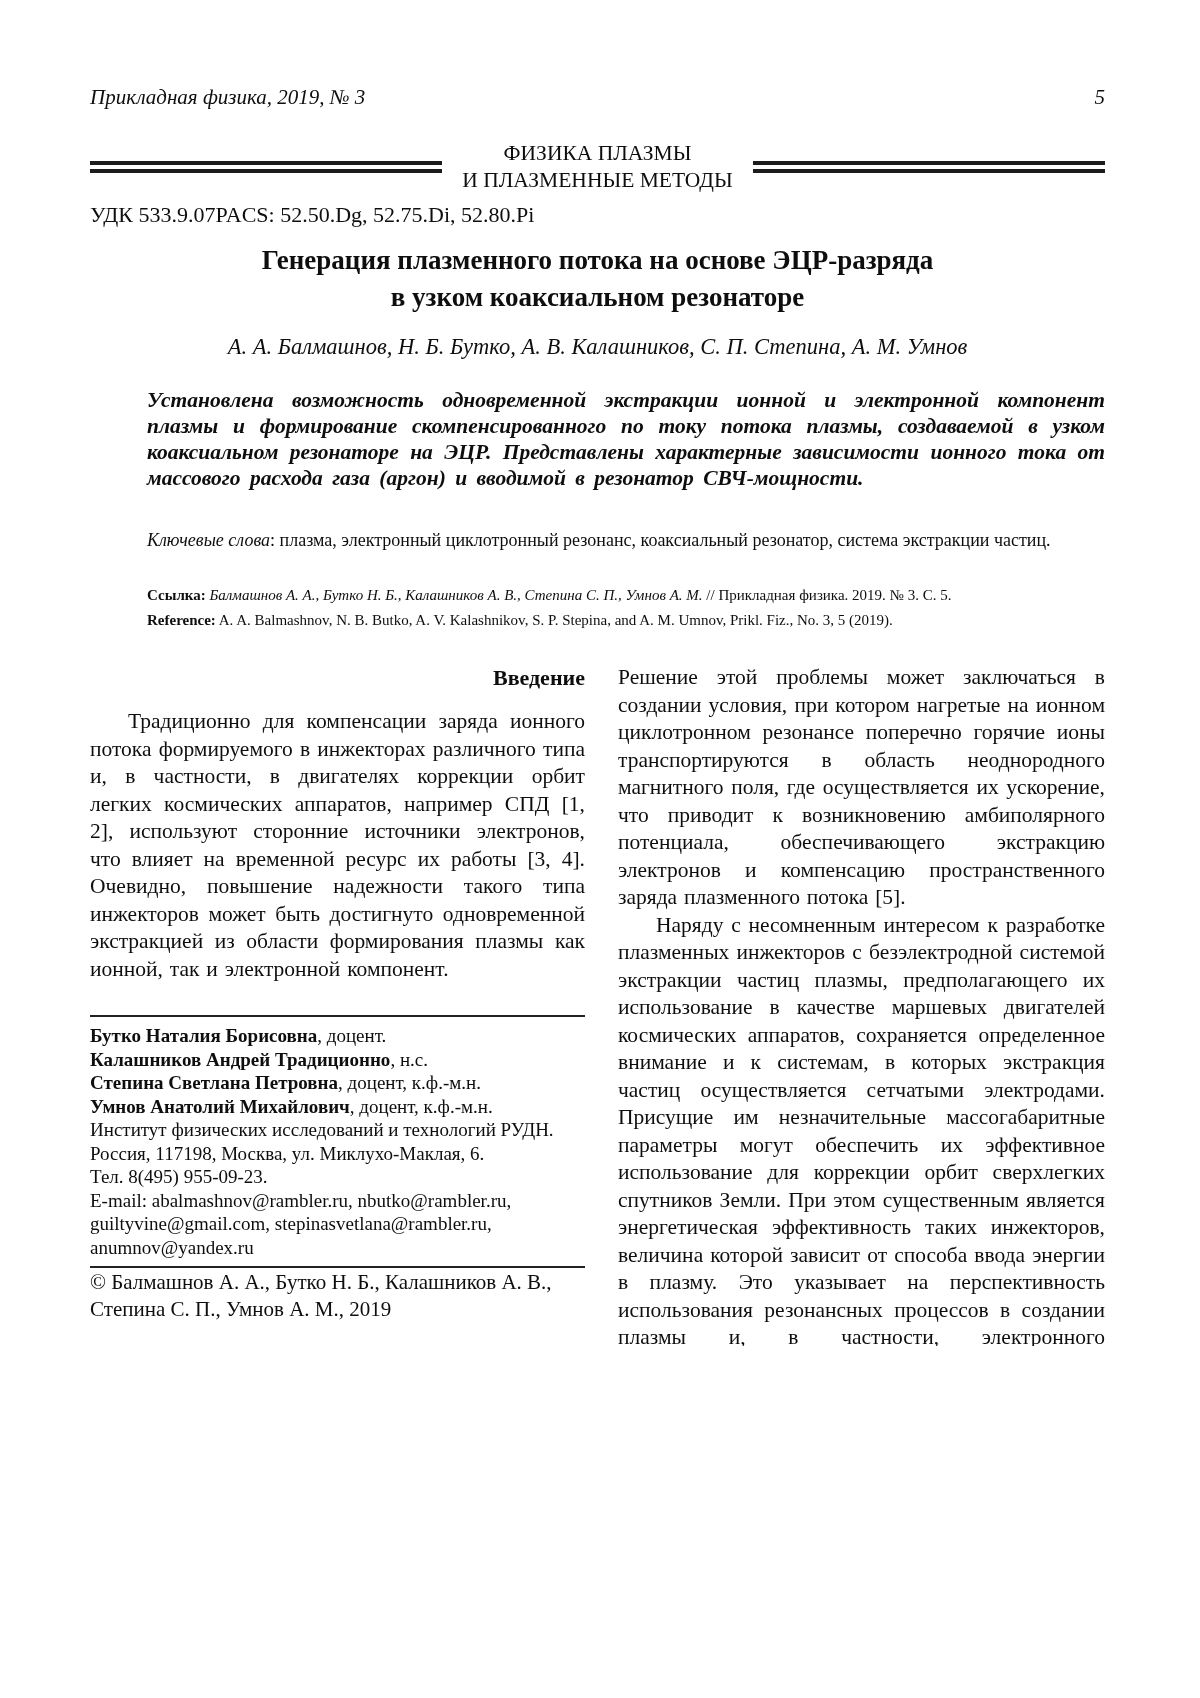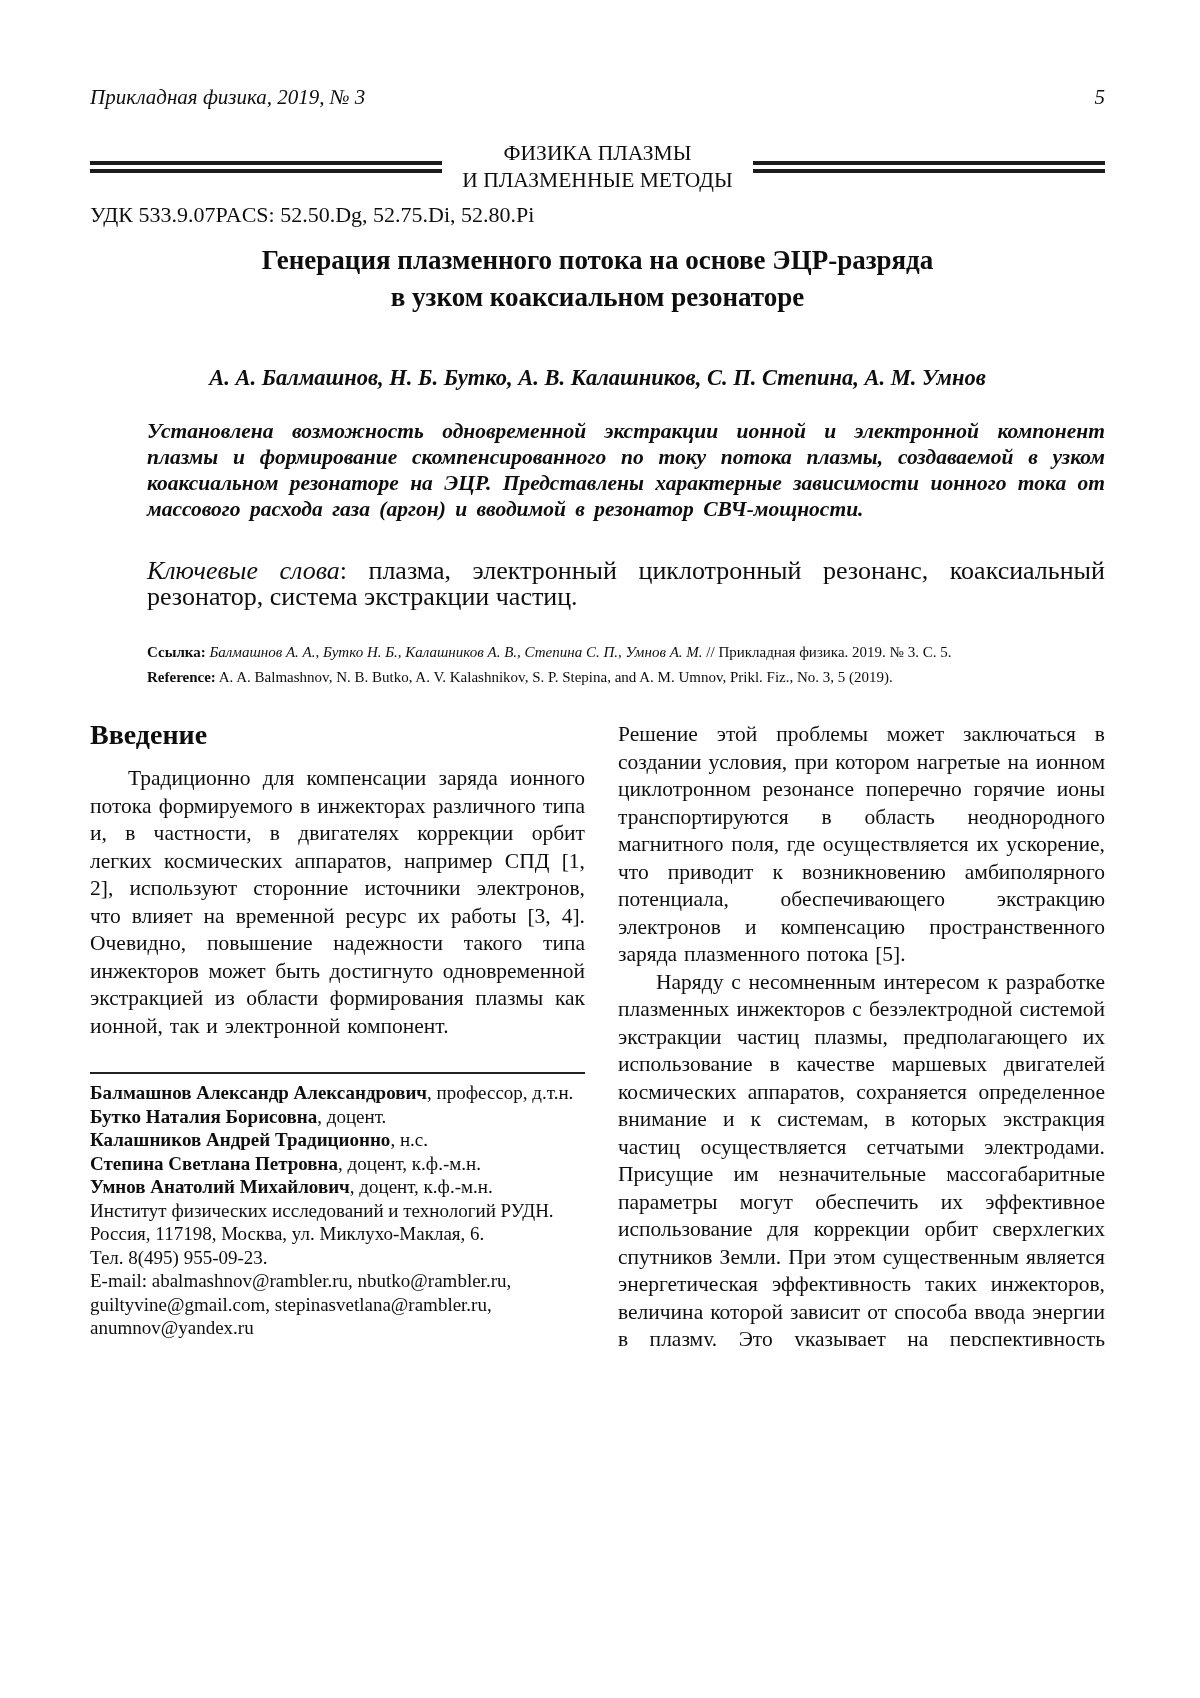--- a/index.html
+++ b/index.html
@@ -28,45 +28,45 @@
 
   .codes-row {
     margin-top: 8px;
     display: flex; justify-content: flex-start; align-items: baseline;
     font-size: 22px; line-height: 26px;
   }
 
   .title { margin: 14px 0 0 0; text-align: center; font-weight: bold; font-size: 27px; line-height: 37px; }
   .title .tline { display: block; }
 
-  .authors { margin-top: 48px; text-align: center; font-style: italic; font-size: 22.5px; line-height: 28px; font-weight: bold; }
+  .authors { margin-top: 17px; text-align: center; font-style: italic; font-size: 22.5px; line-height: 28px; }
 
   .abstract {
     margin: 26px 0 0 57px;
     font-weight: bold; font-style: italic;
     font-size: 21.5px; line-height: 26px;
     text-align: justify; word-spacing: 4px;
   }
 
   .keywords {
     margin: 36px 0 0 57px;
-    font-size: 26px; line-height: 26px; text-align: justify;
+    font-size: 18px; line-height: 26px; text-align: justify;
   }
   .kw-label { font-style: italic; }
 
   .citation { margin: 30px 0 0 57px; font-size: 15px; line-height: 24.5px; }
   .citation p { margin: 0; text-align: justify; }
   .b { font-weight: bold; }
   .i { font-style: italic; }
 
   .columns { margin-top: 32px; display: flex; gap: 33px; align-items: flex-start; }
   .col-left { width: 495px; flex: 0 0 495px; }
   .col-right { flex: 1; }
 
-  .intro-heading { text-align: left; font-weight: bold; font-size: 28px; line-height: 28px; }
+  .intro-heading { text-align: right; font-weight: bold; font-size: 22px; line-height: 28px; }
 
   .para {
     margin: 0; font-size: 21.5px; line-height: 27.5px;
     text-align: justify; word-spacing: 1.5px;
   }
   .para.first { margin-top: 16px; }
   .indent { text-indent: 38px; }
 
   .footnote-rule { margin-top: 32px; border-top: 2px solid #222222; height: 0; }
   .footnote { margin-top: 7px; font-size: 19px; line-height: 23.5px; }
@@ -119,21 +119,20 @@
 
     <div class="columns">
 
       <div class="col-left">
         <div class="intro-heading">Введение</div>
         <p class="para first indent">Традиционно для компенсации заряда ионного потока формируемого в инжекторах различного типа и, в частности, в двигателях коррекции орбит легких космических аппаратов, например СПД [1, 2], используют сторонние источники электронов, что влияет на временной ресурс их работы [3, 4]. Очевидно, повышение надежности такого типа инжекторов может быть достигнуто одновременной экстракцией из области формирования плазмы как ионной, так и электронной компонент.</p>
 
         <div class="footnote-rule"></div>
 
         <div class="footnote">
-          <div class="fn-line"><span class="b">Балмашнов Александр Александрович</span><span>, профессор, д.т.н.</span></div>
           <div class="fn-line"><span class="b">Бутко Наталия Борисовна</span><span>, доцент.</span></div>
           <div class="fn-line"><span class="b">Калашников Андрей Традиционно</span><span>, н.с.</span></div>
           <div class="fn-line"><span class="b">Степина Светлана Петровна</span><span>, доцент, к.ф.-м.н.</span></div>
           <div class="fn-line"><span class="b">Умнов Анатолий Михайлович</span><span>, доцент, к.ф.-м.н.</span></div>
           <div class="fn-line">Институт физических исследований и технологий РУДН.</div>
           <div class="fn-line">Россия, 117198, Москва, ул. Миклухо-Маклая, 6.</div>
           <div class="fn-line">Тел. 8(495) 955-09-23.</div>
           <div class="fn-line">E-mail: abalmashnov@rambler.ru, nbutko@rambler.ru, guiltyvine@gmail.com, stepinasvetlana@rambler.ru, anumnov@yandex.ru</div>
         </div>
 

